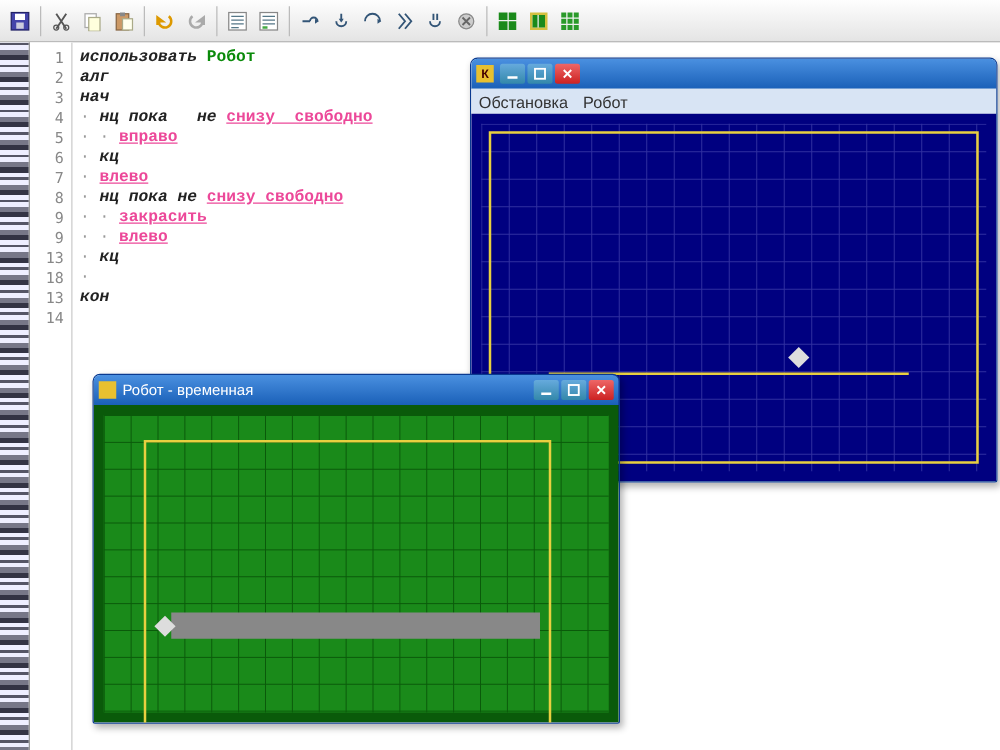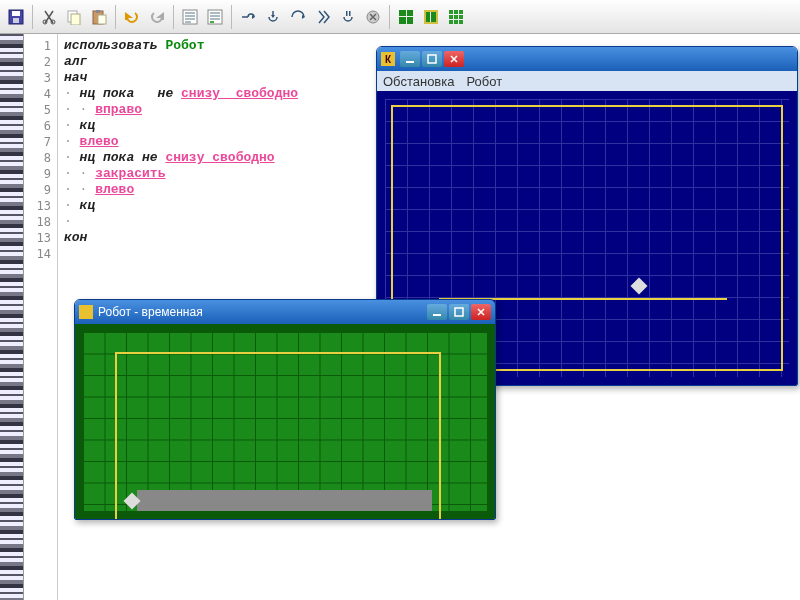--- a/index.html
+++ b/index.html
@@ -169,21 +169,21 @@
   .robot-diamond {
     position: absolute;
     width: 12px; height: 12px;
     background: #ddd;
     transform: rotate(45deg);
   }
 
   
   .win-green {
     left: 74px; top: 299px;
-    width: 422px; height: 221px;
+    width: 422px; height: 280px;
   }
   .green-body {
     background: #0a5a0a;
     height: calc(100% - 24px);
     position: relative;
     padding: 8px;
   }
   .green-grid {
     position: absolute;
     left: 8px; right: 8px; top: 8px; bottom: 8px;

